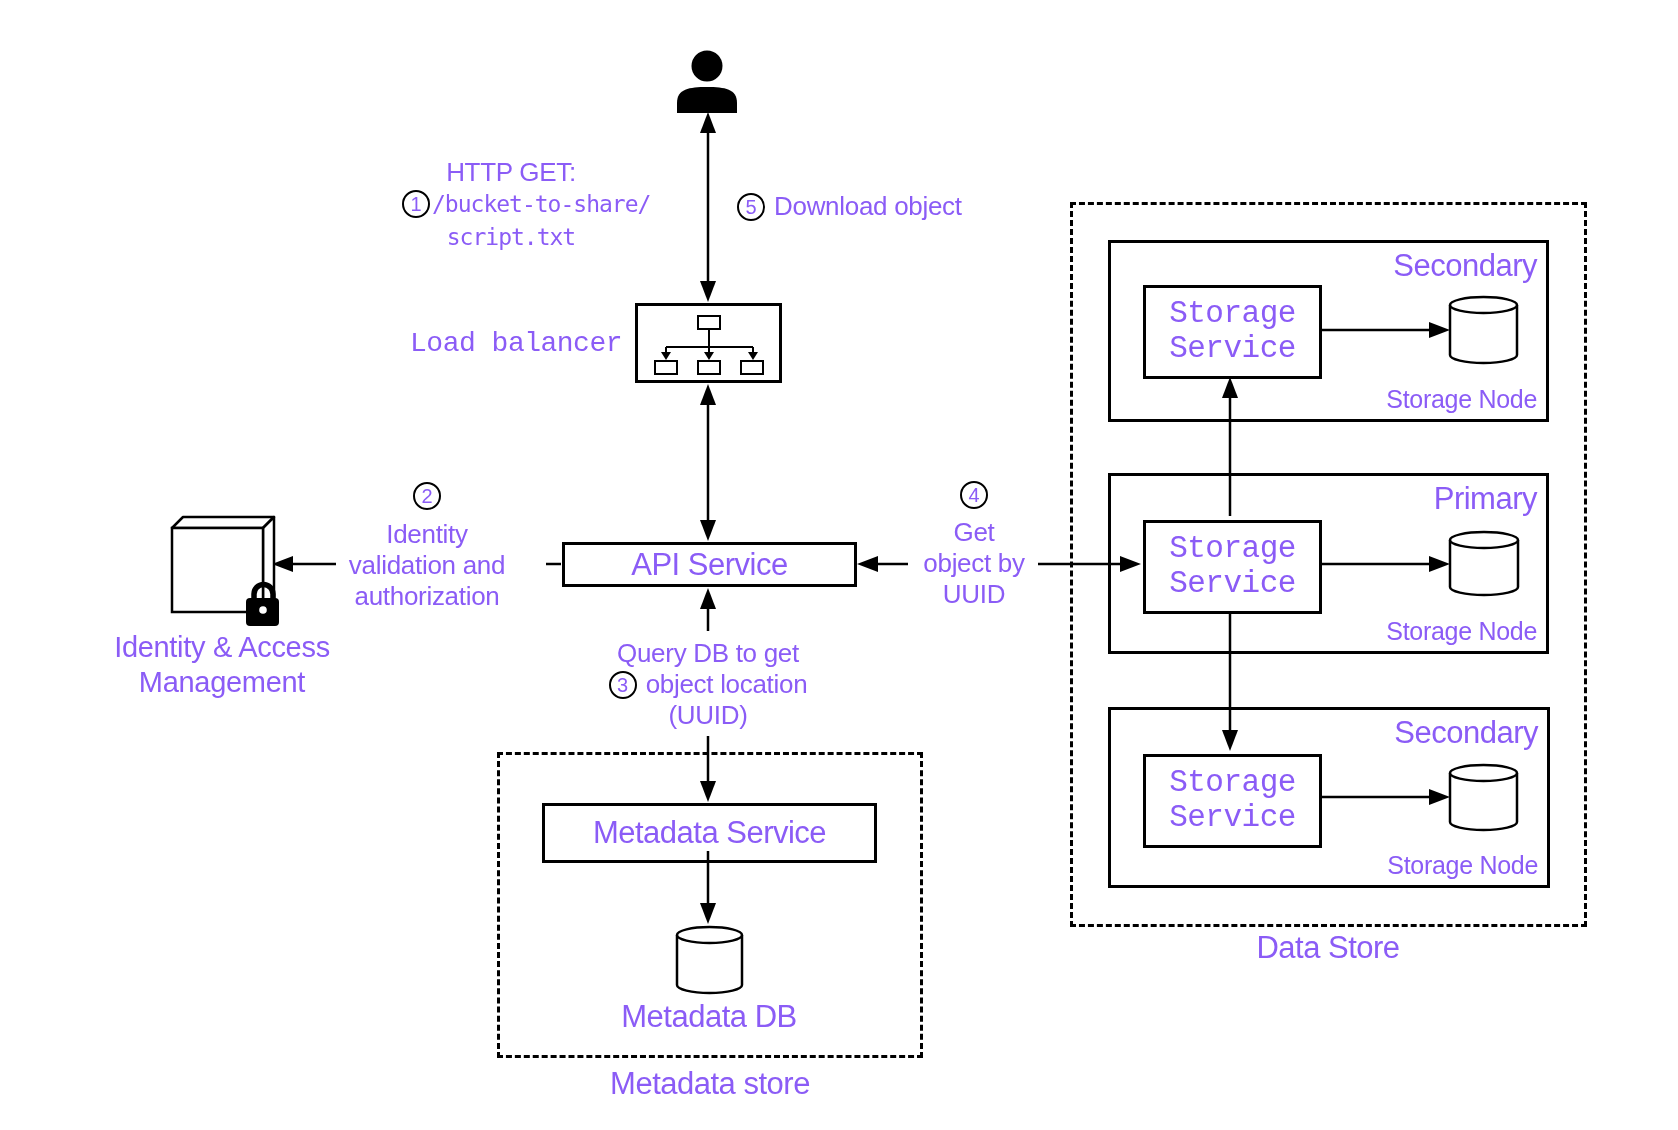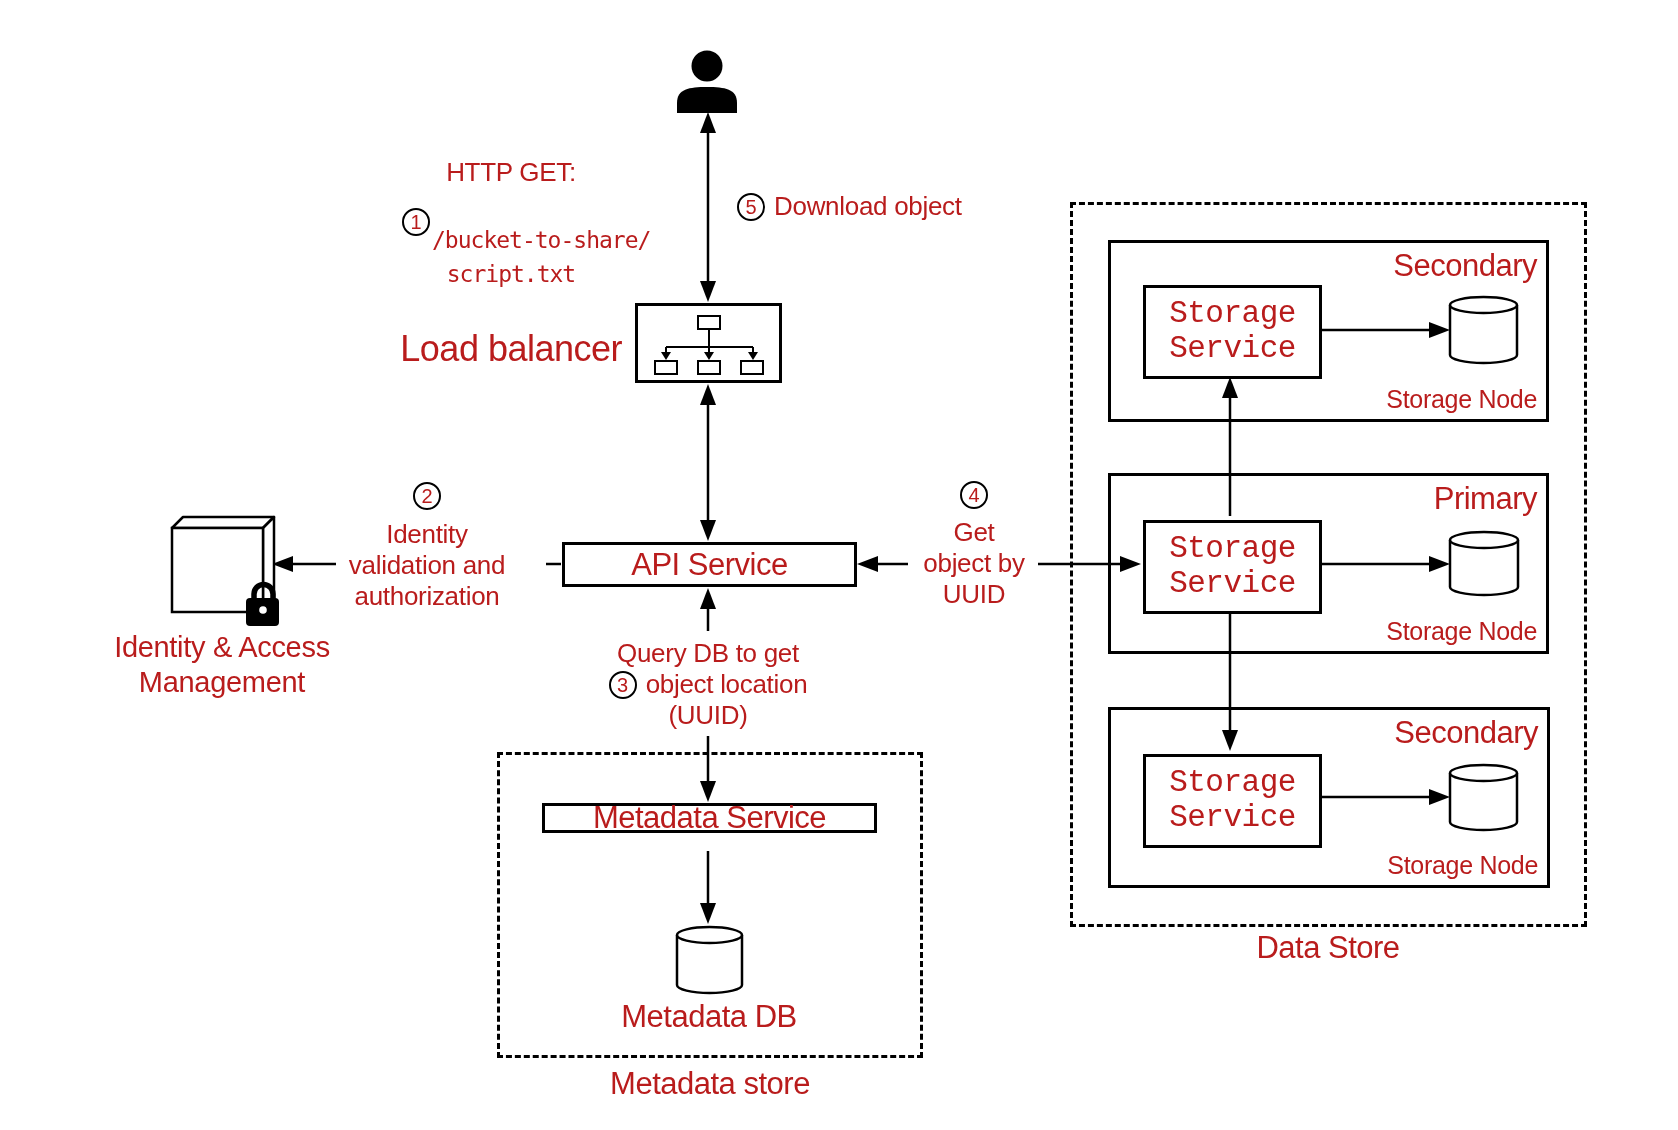--- a/index.html
+++ b/index.html
@@ -2,42 +2,42 @@
 <html><head>
 <meta charset="utf-8">
 <style>
   html, body { margin: 0; padding: 0; background: #ffffff; }
   .canvas {
     position: relative;
     width: 1678px;
     height: 1130px;
     background: #ffffff;
     font-family: "Liberation Sans", sans-serif;
-    color: #b91c1c;
+    color: #8b5cf6;
     overflow: hidden;
   }
   .layer { position: absolute; left: 0; top: 0; }
   .abs { position: absolute; }
 
   
   .box {
     position: absolute;
     border: 3px solid #000;
     box-sizing: border-box;
     background: transparent;
   }
   .box.flexc { display: flex; align-items: center; justify-content: center; }
   .dashed { border-style: dashed; }
 
   
-  .t-xl { font-size: 36px; letter-spacing: -0.5px; }
+  .t-xl { font-size: 28px; letter-spacing: -0.5px; font-family: Liberation Mono, monospace; }
   .t-lg { font-size: 31px; letter-spacing: -0.5px; }
   .t-md { font-size: 26px; letter-spacing: -0.3px; }
   .t-sm { font-size: 25px; letter-spacing: -0.3px; }
-  .t-mono { font-family: "DejaVu Sans Mono", monospace; font-size: 23px; letter-spacing: -1px; margin-top: 37px; }
+  .t-mono { font-family: "DejaVu Sans Mono", monospace; font-size: 23px; letter-spacing: -1px; }
 
   .center { text-align: center; }
   .right { text-align: right; }
 
   
   .step {
     width: 28px; height: 28px;
     border: 2.5px solid #000;
     border-radius: 50%;
     display: inline-flex;
@@ -208,21 +208,21 @@
   </div>
 
   <div class="abs col" style="left:900px; top:481px; width:148px;">
     <span class="step" style="margin-bottom:8px;">4</span>
     <span class="t-md ann">Get</span>
     <span class="t-md ann">object by</span>
     <span class="t-md ann">UUID</span>
   </div>
 
   <div class="box dashed" style="left:497px; top:752px; width:426px; height:306px;"></div>
-  <div class="box flexc t-lg" style="left:542px; top:803px; width:335px; height:30px;">
+  <div class="box flexc t-lg" style="left:542px; top:803px; width:335px; height:60px;">
     <span>Metadata Service</span>
   </div>
   <div class="abs t-lg center" style="left:609px; top:999px; width:200px;">Metadata DB</div>
   <div class="abs t-lg center" style="left:497px; top:1066px; width:426px;">Metadata store</div>
 
   <div class="box dashed" style="left:1070px; top:202px; width:517px; height:725px;"></div>
   <div class="abs t-lg center" style="left:1178px; top:930px; width:300px;">Data Store</div>
 
   <div class="box" style="left:1108px; top:240px; width:441px; height:182px;">
     <span class="node-role t-lg">Secondary</span>

